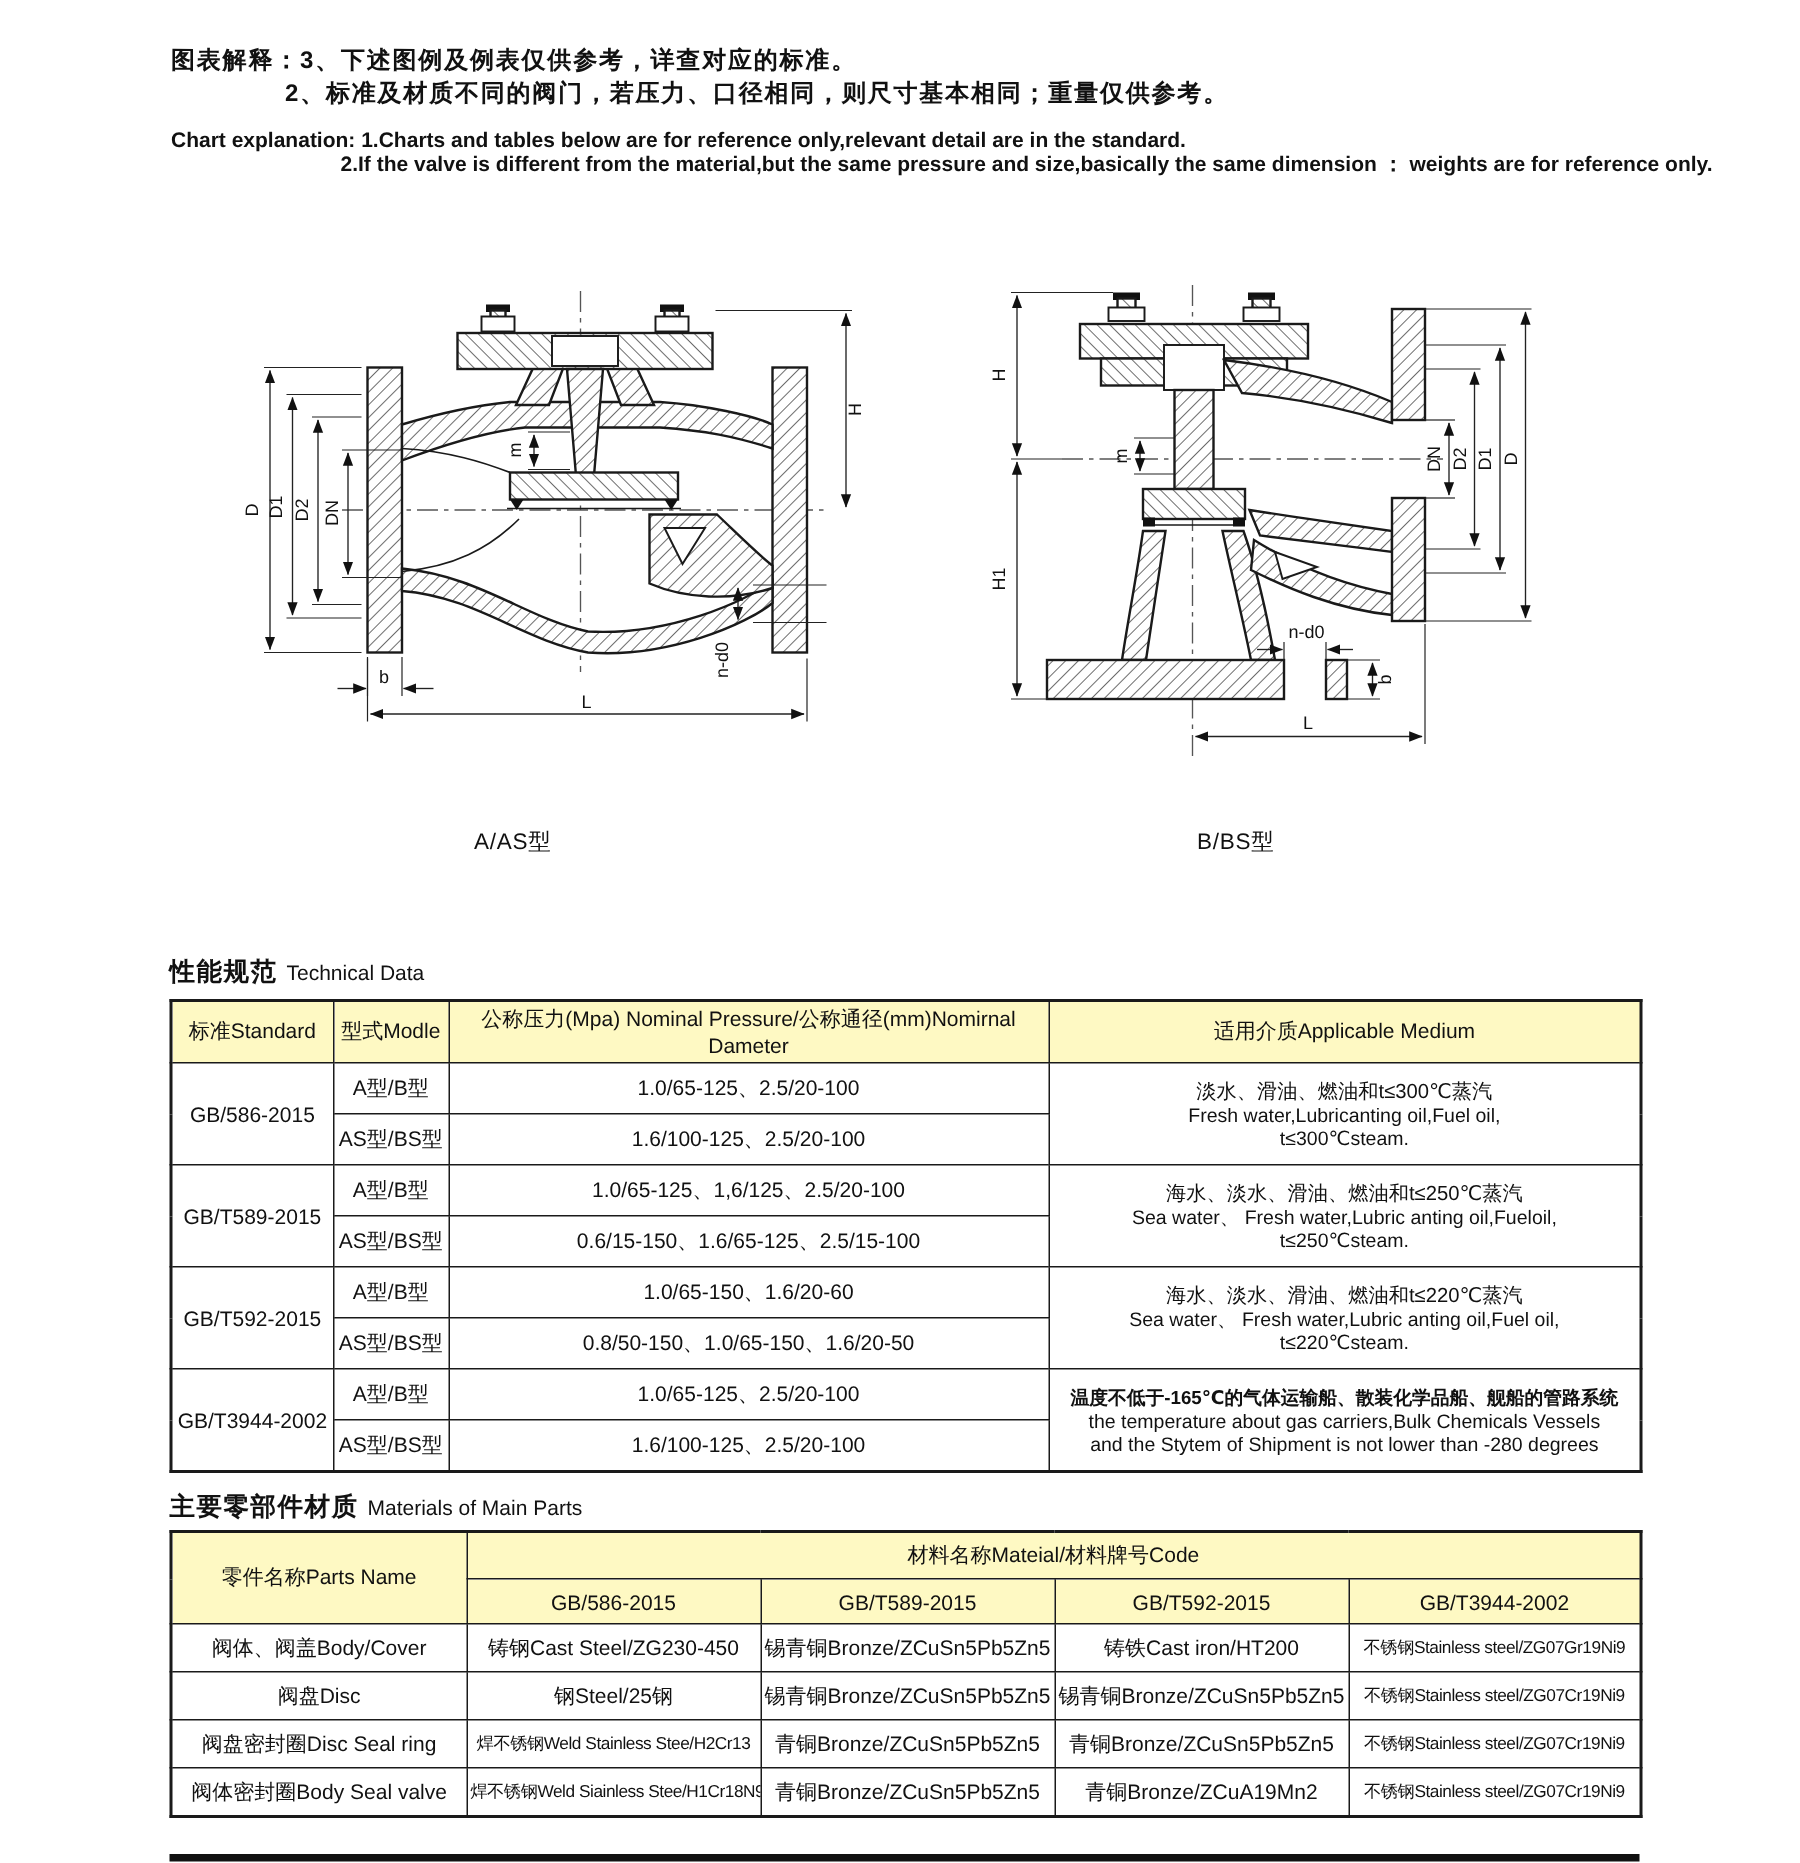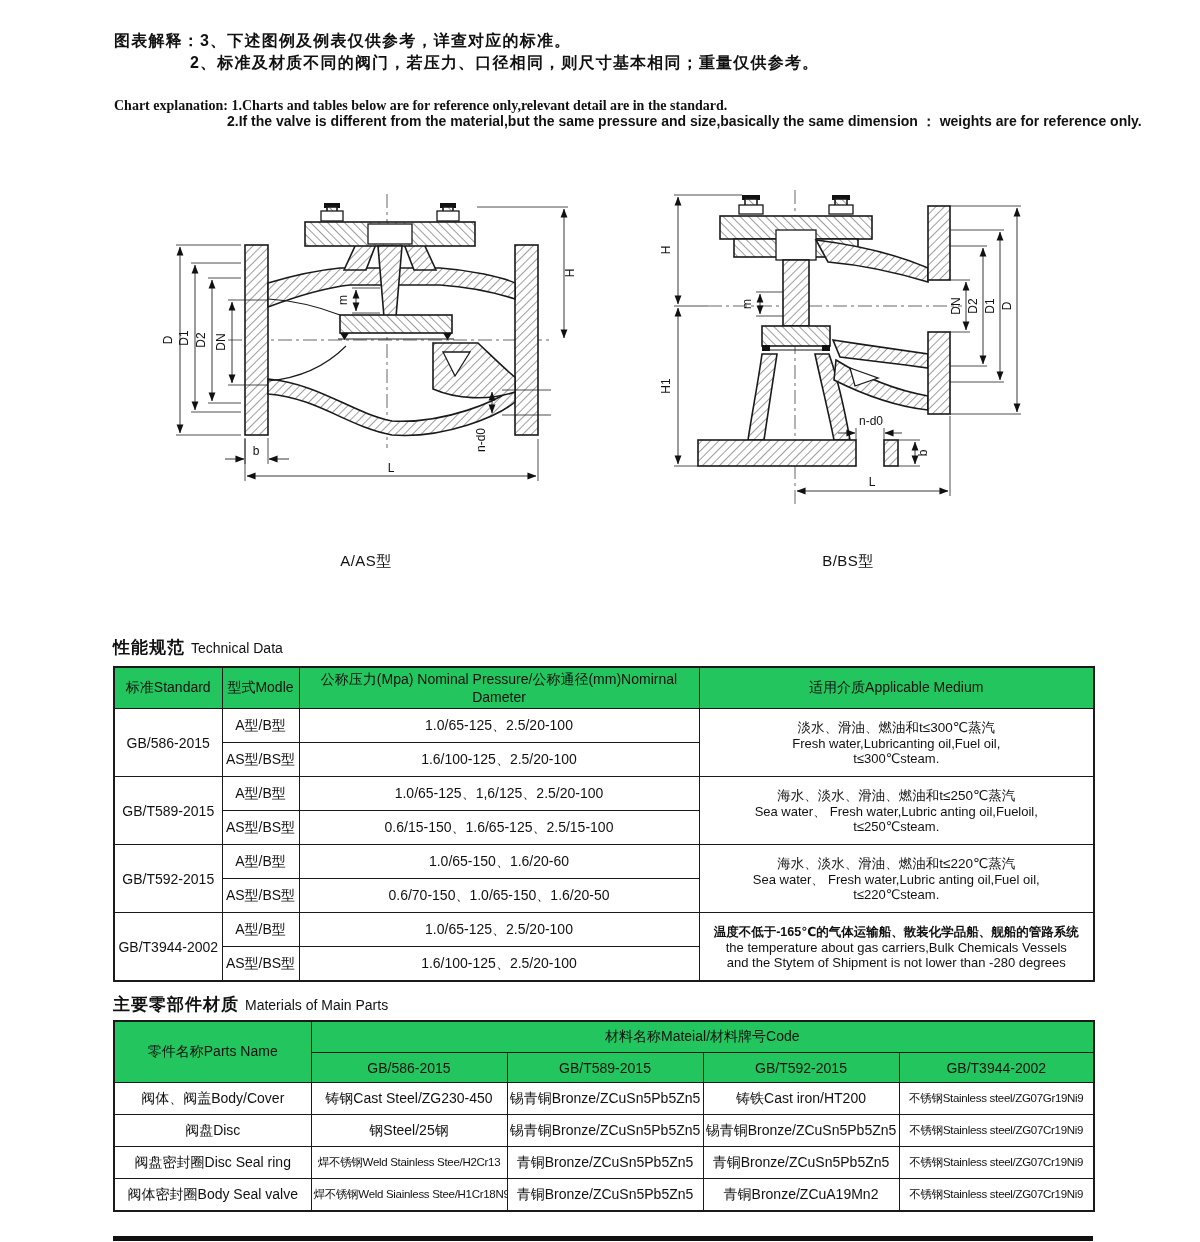--- a/index.html
+++ b/index.html
@@ -7,42 +7,42 @@
     width:1200px;height:1242px;background:#ffffff;position:relative;
     font-family:"Liberation Sans","DejaVu Sans",sans-serif;color:#111;
     -webkit-font-smoothing:antialiased;
   }
   .abs{position:absolute;}
   
   .exp{left:114px;top:30px;width:1040px;}
   .exp .zh{font-size:16px;font-weight:bold;letter-spacing:1.2px;line-height:22px;white-space:nowrap;}
   .exp .zh.indent{padding-left:76px;}
   .exp .en{font-size:14px;font-weight:bold;line-height:15px;margin-top:3px;white-space:nowrap;}
-  .exp .en.first{margin-top:24px;font-family:Liberation Serif, serif;}
+  .exp .en.first{margin-top:12px;}
   .exp .en.indent{padding-left:113px;margin-top:1px;}
   
   svg .part{stroke:#1a1a1a;stroke-width:1.6;}
   svg .wh{fill:#ffffff;stroke:#1a1a1a;stroke-width:1.3;}
   svg .ln{stroke:#1a1a1a;stroke-width:1.1;fill:none;}
   svg .cl{stroke:#555;stroke-width:0.9;stroke-dasharray:14 4 3 4;fill:none;}
   svg .dim{stroke:#222;stroke-width:0.9;fill:none;}
   svg .ext{stroke:#222;stroke-width:0.8;fill:none;}
   svg .dlabel{font-size:12px;fill:#111;font-family:"Liberation Sans","DejaVu Sans",sans-serif;}
-  .caption{font-size:15px;letter-spacing:0.5px;text-align:center;}
+  .caption{font-size:15px;letter-spacing:0.5px;text-align:left;}
   
   .sec-head{left:113px;white-space:nowrap;}
   .sec-head .zh{font-size:17px;font-weight:bold;letter-spacing:1px;text-align:right;}
   .sec-head .en{font-size:14px;margin-left:6px;}
   
   table.sheet{border-collapse:collapse;table-layout:fixed;width:980px;background:#fff;}
   table.sheet th,table.sheet td{
     border:1.5px solid #1a1a1a;text-align:center;vertical-align:middle;
     font-size:14px;font-weight:normal;padding:0 2px;overflow:hidden;
   }
-  table.sheet th{background:#22c55e;}
+  table.sheet th{background:#fef9c3;}
   table.sheet{border:2px solid #1a1a1a;}
   .tech thead th{height:40px;}
   .tech tbody td{height:33px;}
   .med-zh{font-size:13.5px;line-height:16px;white-space:nowrap;}
   .med-zh.sm4{font-size:12.5px;font-weight:bold;}
   .med-en{font-size:13px;line-height:15px;white-space:nowrap;}
   .mat tr.h1 th{height:30px;}
   .mat tr.h2 th{height:29px;}
   .mat td{height:31px;font-size:13px;white-space:nowrap;}
   .mat td.sm, .mat th.sm{font-size:11.5px;letter-spacing:-0.3px;margin-left:23px;}
@@ -320,21 +320,21 @@
       <td>A型/B型</td>
       <td>1.0/65-150、1.6/20-60</td>
       <td rowspan="2">
         <div class="med-zh">海水、淡水、滑油、燃油和t≤220℃蒸汽</div>
         <div class="med-en">Sea water、 Fresh water,Lubric anting oil,Fuel oil,</div>
         <div class="med-en">t≤220℃steam.</div>
       </td>
     </tr>
     <tr>
       <td>AS型/BS型</td>
-      <td>0.6/70-150、1.0/65-150、1.6/20-50</td>
+      <td>0.8/50-150、1.0/65-150、1.6/20-50</td>
     </tr>
 
     <tr>
       <td rowspan="2">GB/T3944-2002</td>
       <td>A型/B型</td>
       <td>1.0/65-125、2.5/20-100</td>
       <td rowspan="2">
         <div class="med-zh sm4">温度不低于-165℃的气体运输船、散装化学品船、舰船的管路系统</div>
         <div class="med-en">the temperature about gas carriers,Bulk Chemicals Vessels</div>
         <div class="med-en">and the Stytem of Shipment is not lower than -280 degrees</div>

